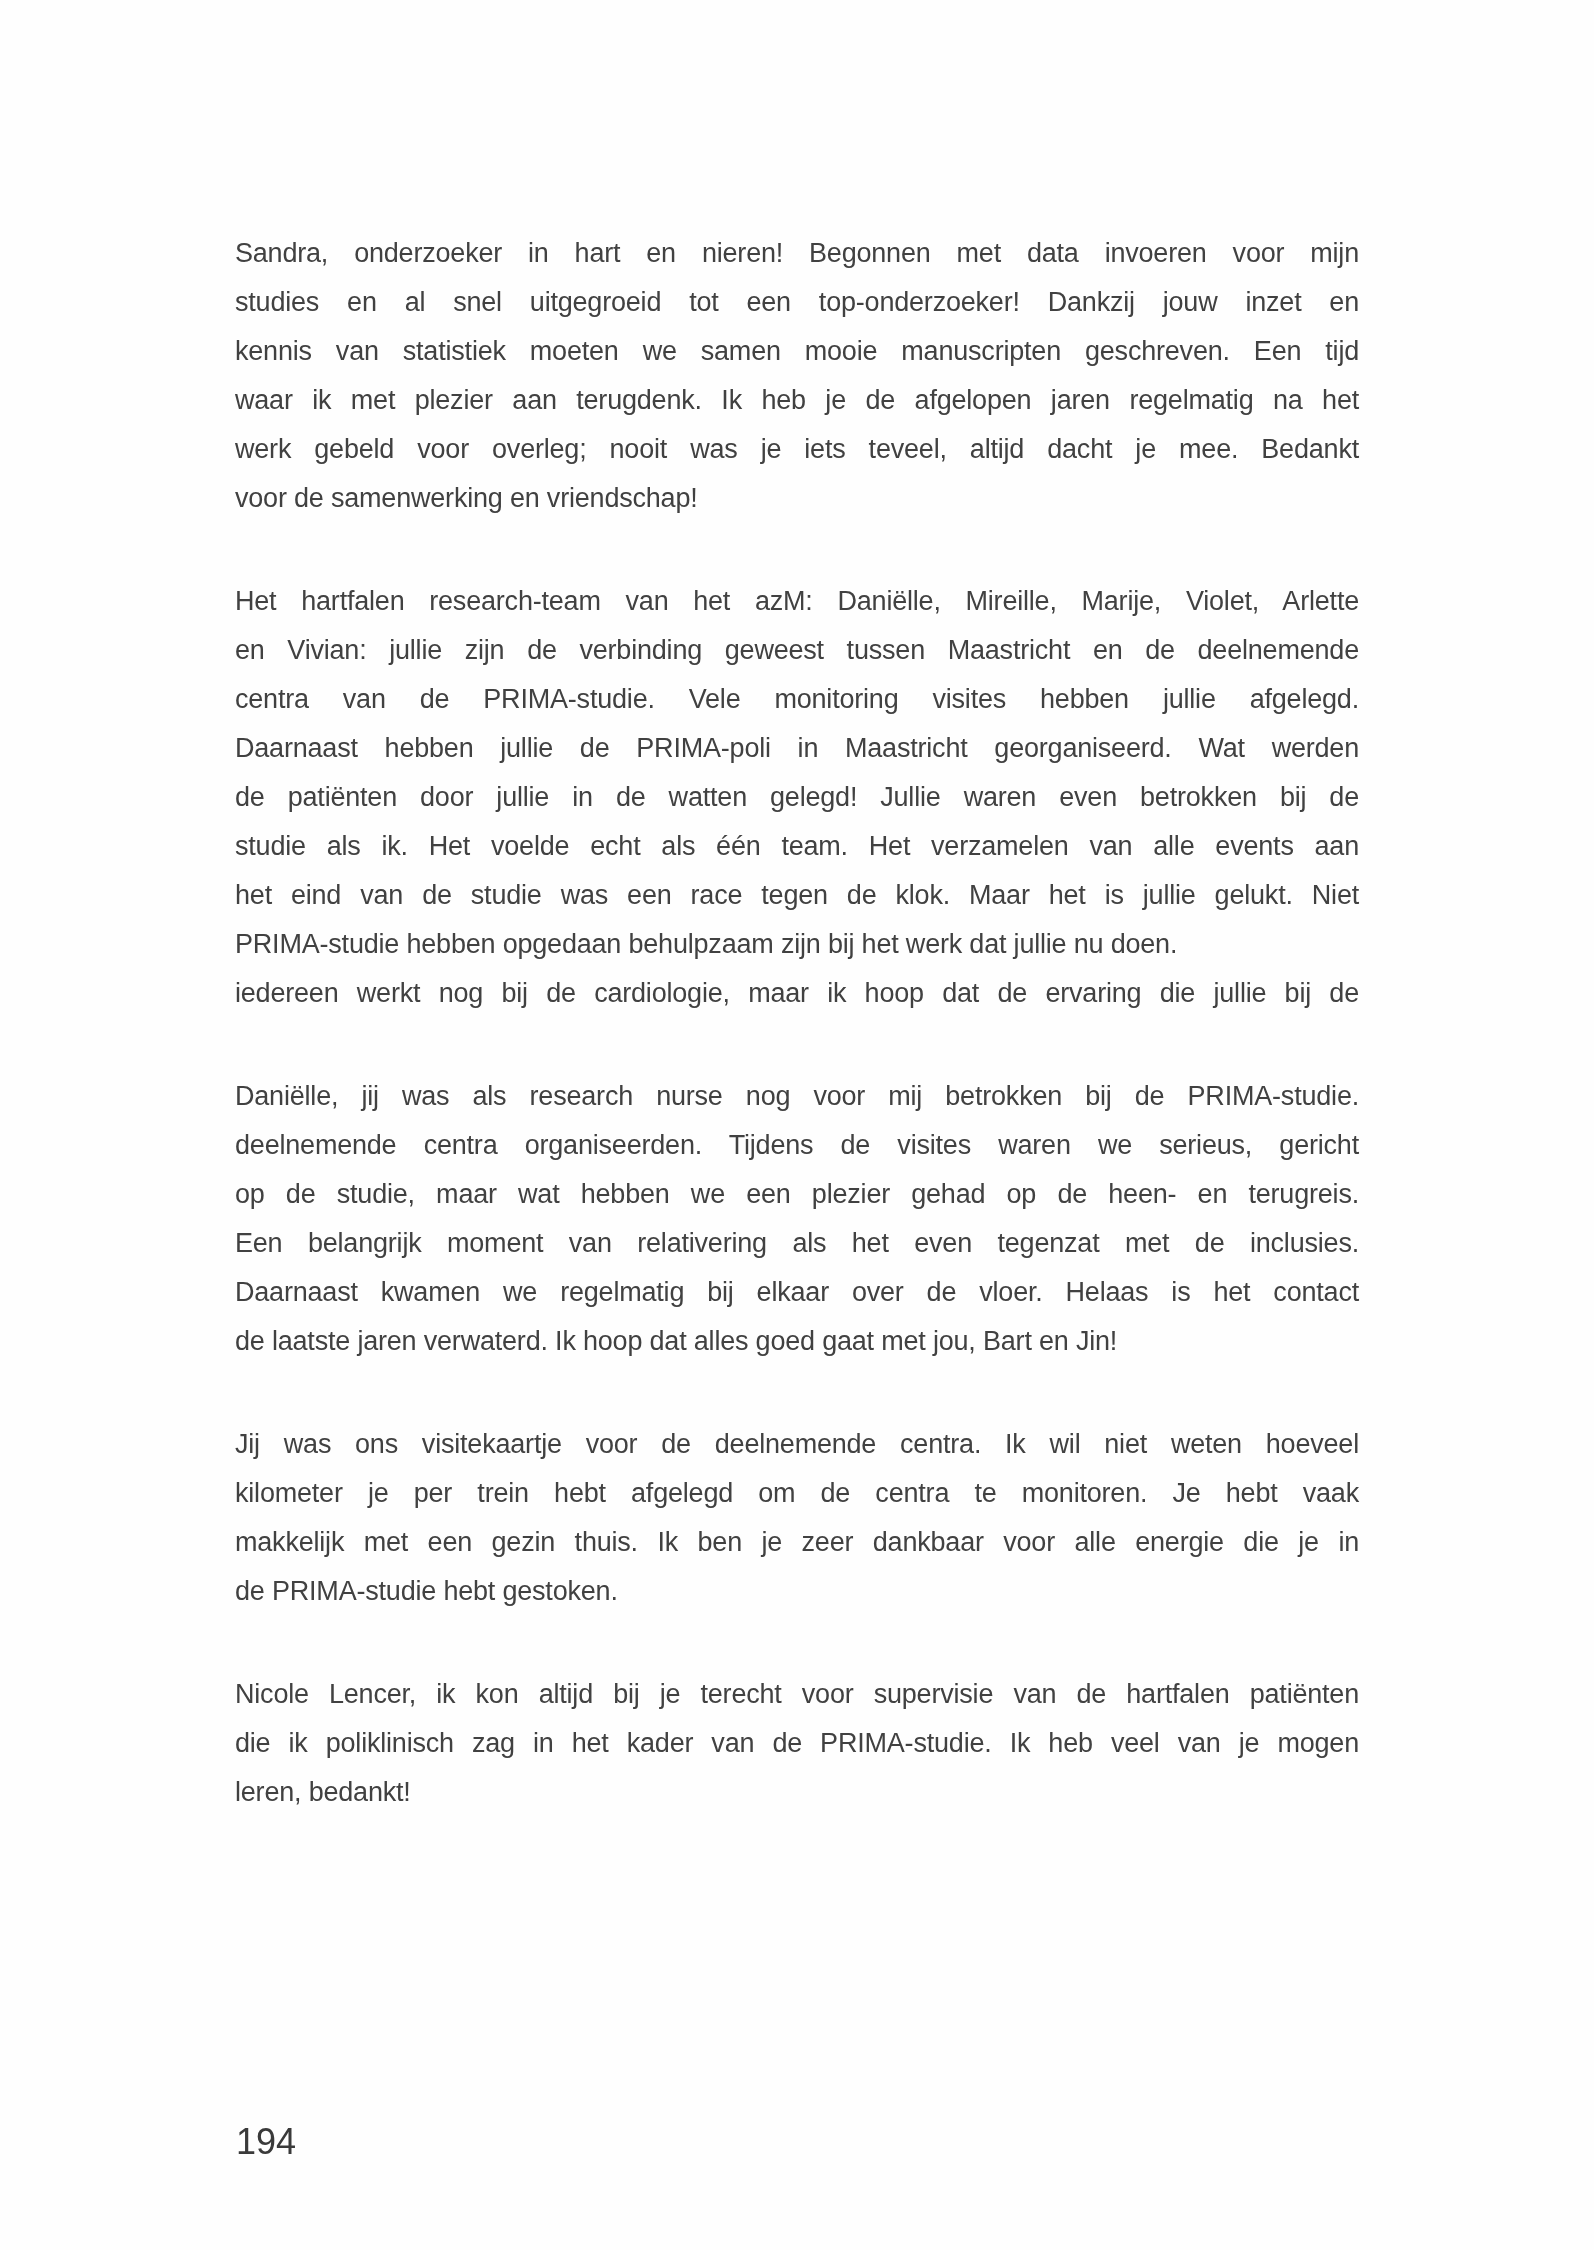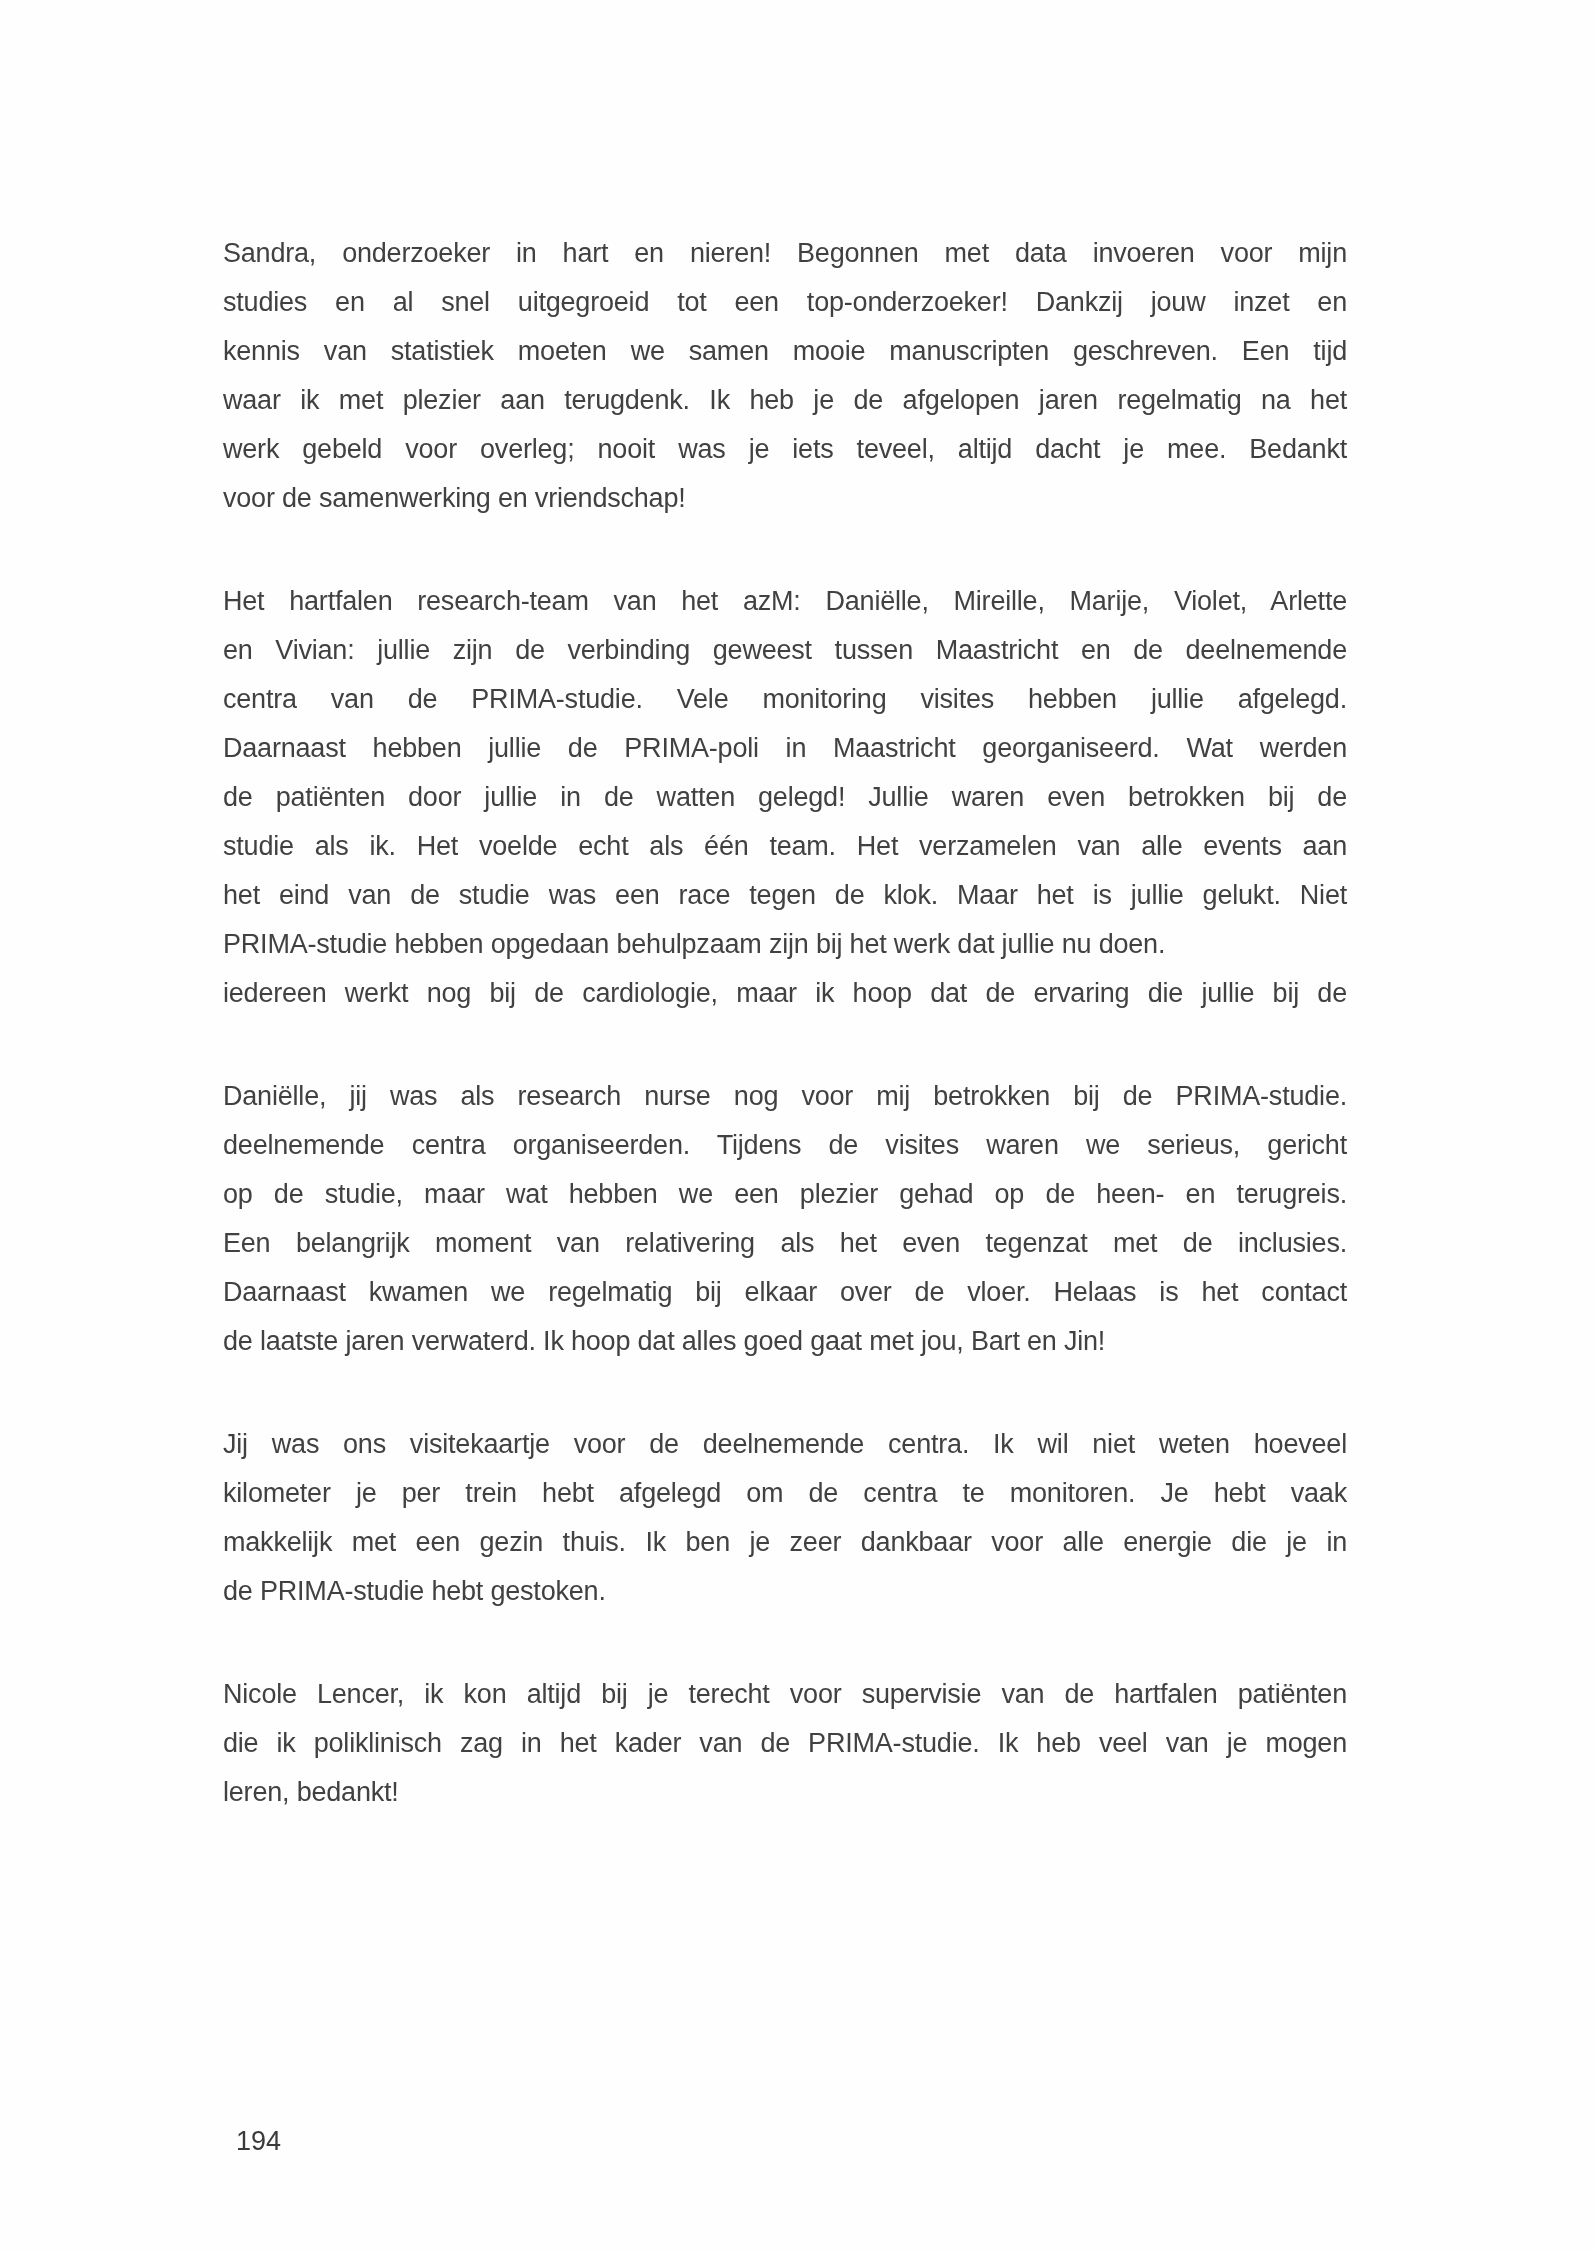--- a/index.html
+++ b/index.html
@@ -11,21 +11,21 @@
     position: relative;
     width: 1594px;
     height: 2250px;
     background: #fefefe;
     overflow: hidden;
     font-family: "Liberation Sans", sans-serif;
     color: #414141;
   }
   .page-text {
     position: absolute;
-    left: 223px;
+    left: 235px;
     top: 229px;
     width: 1124px;
     font-size: 27px;
     line-height: 49px;
     font-weight: 300;
     letter-spacing: -0.2px;
   }
   .paragraph {
     margin: 0 0 54px 0;
   }
@@ -37,21 +37,21 @@
     text-align-last: justify;
     white-space: normal;
   }
   .line.last {
     text-align-last: left;
   }
   .page-number {
     position: absolute;
     left: 236px;
     top: 2117px;
-    font-size: 27px;
+    font-size: 36px;
     line-height: 49px;
     font-weight: 300;
     color: #3a3a3a;
   }
 </style>
 </head>
 <body>
 
 <div class="page">
   <main class="page-text" id="page-text">

